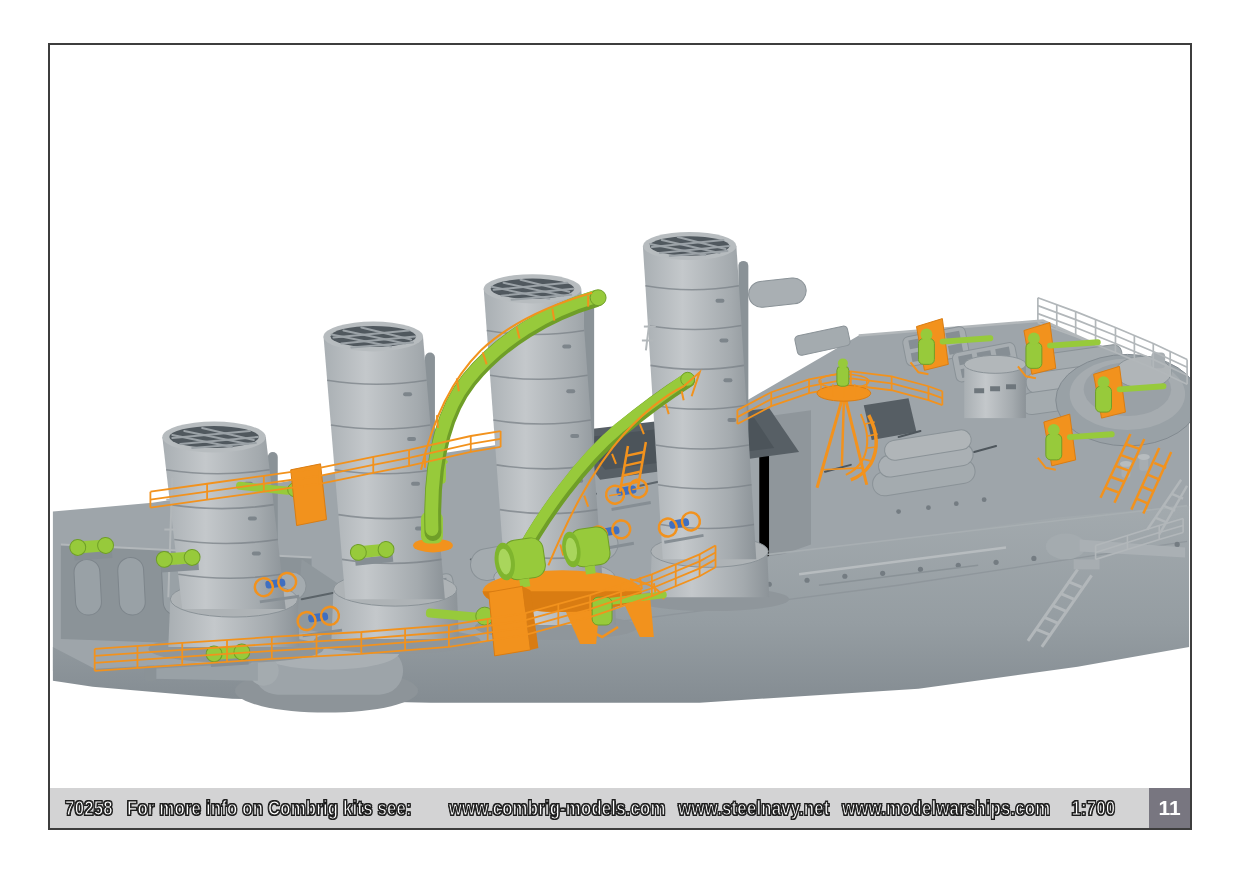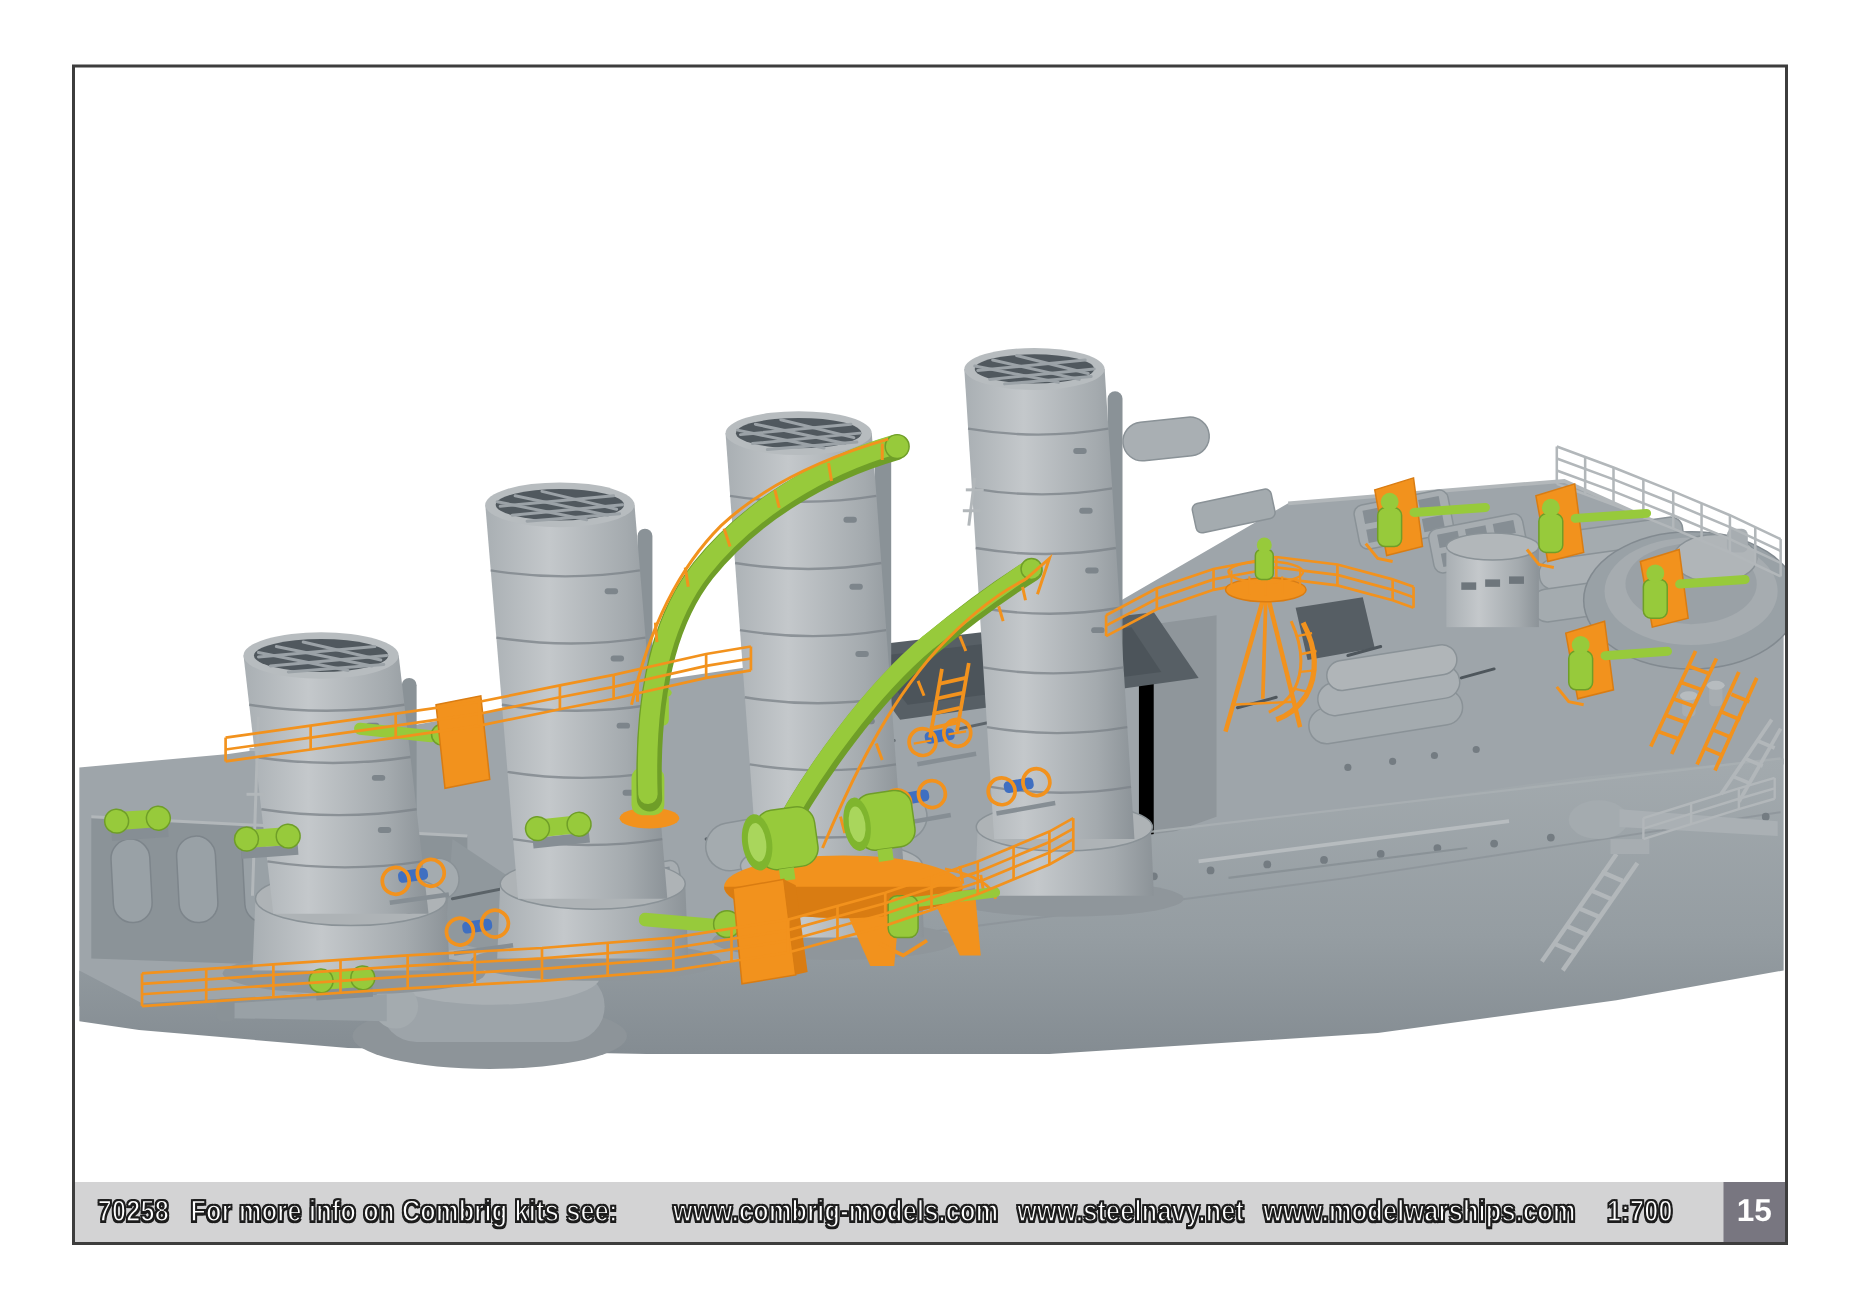--- a/index.html
+++ b/index.html
@@ -704,16 +704,16 @@
 
   <div class="footer-bar">
     <div class="footer-text">
       <span class="ft kit">70258</span>
       <span class="ft info">For more info on Combrig kits see:</span>
       <span class="ft url">www.combrig-models.com</span>
       <span class="ft url2">www.steelnavy.net</span>
       <span class="ft url2">www.modelwarships.com</span>
       <span class="ft scale">1:700</span>
     </div>
-    <div class="page-number">15</div>
+    <div class="page-number">11</div>
   </div>
 
 </div>
 
 </body></html>

